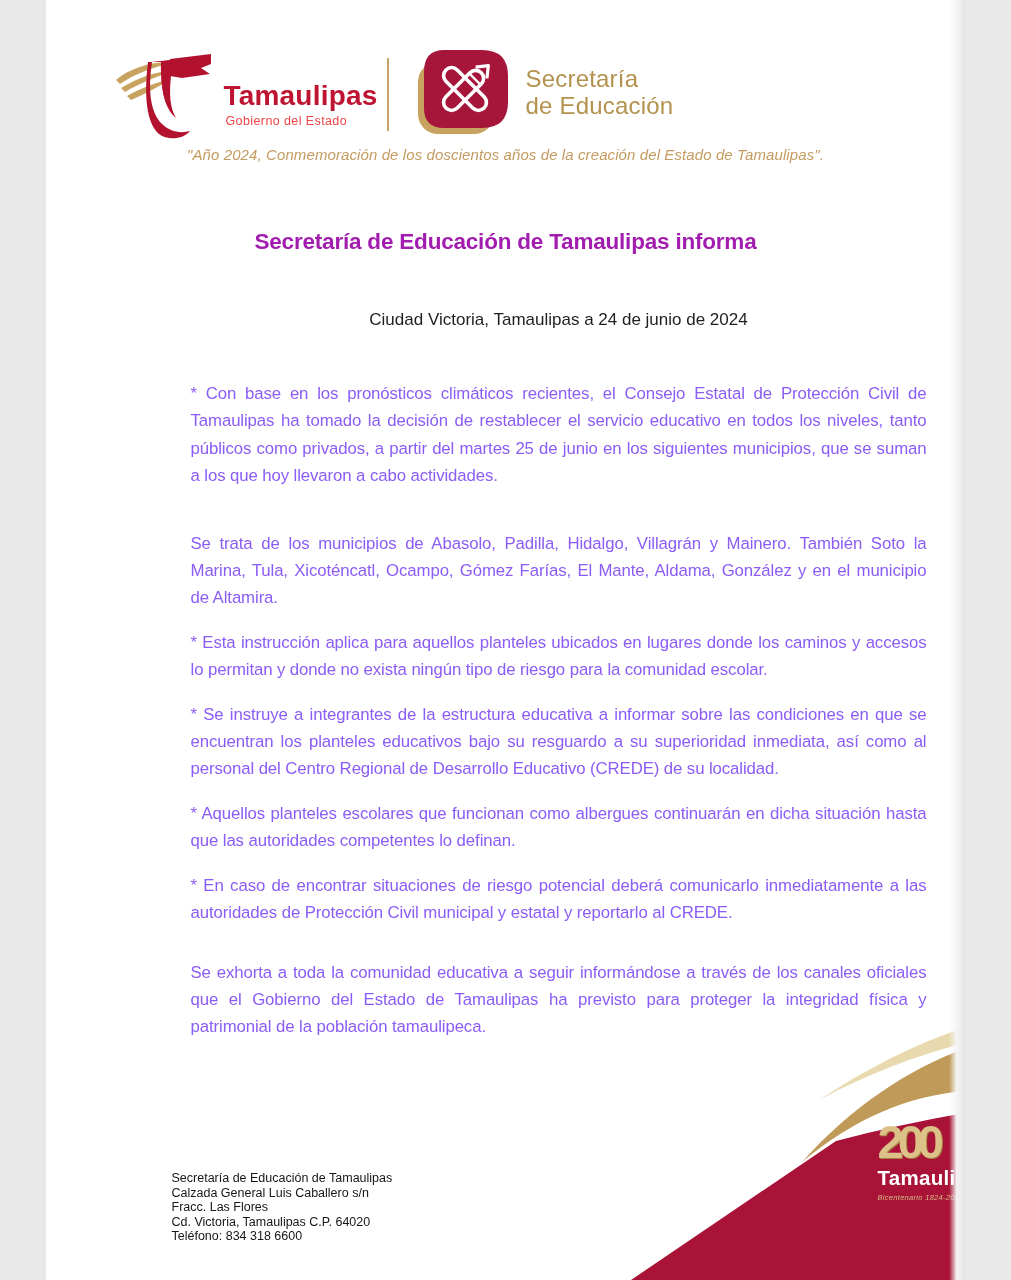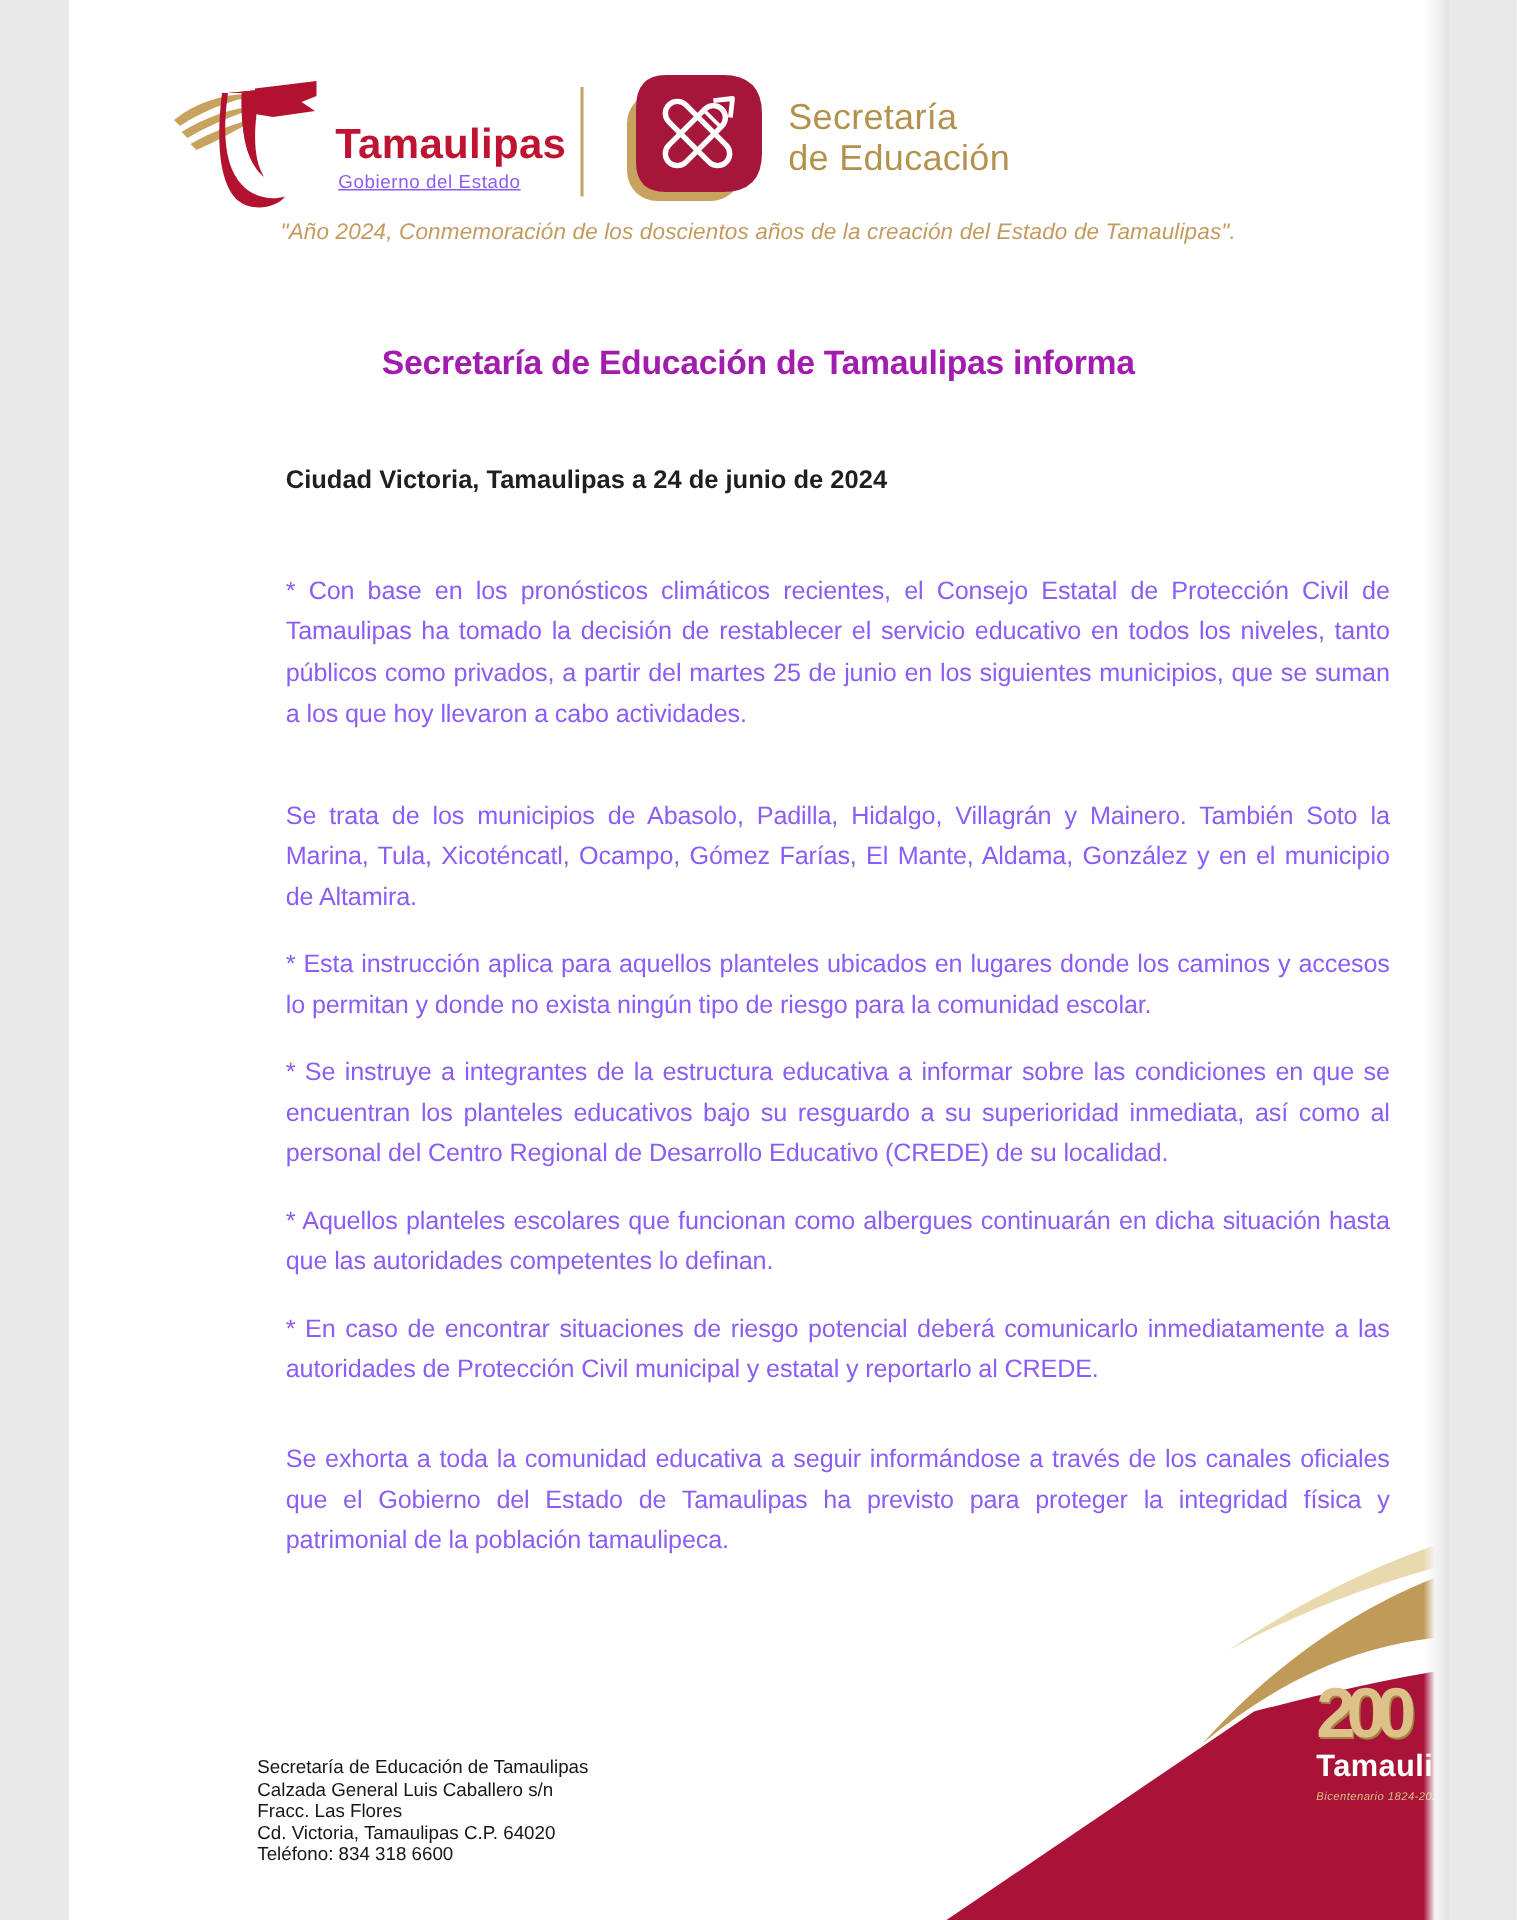--- a/index.html
+++ b/index.html
@@ -8,39 +8,39 @@
   .page {
     position:relative; width:920px; height:1280px;
     background:#ffffff; overflow:hidden; margin:0 auto;
   }
 
   
   .logo-tam { position:absolute; left:68px; top:54px; display:flex; align-items:flex-start; }
   .logo-tam svg { display:block; }
   .logo-tam-text { margin-left:10px; margin-top:26px; }
   .tam-name { font-size:28px; font-weight:bold; color:#BE1432; letter-spacing:0.2px; }
-  .tam-sub  { font-size:12.5px; color:#8b5cf6; margin-top:2px; margin-left:2px; letter-spacing:0.4px;text-decoration:underline; }
+  .tam-sub  { font-size:12.5px; color:#ef4444; margin-top:2px; margin-left:2px; letter-spacing:0.4px; }
 
   .hdr-divider { position:absolute; left:341px; top:58px; width:2px; height:73px; background:#C5A266; }
 
   .logo-se { position:absolute; left:372px; top:50px; display:flex; align-items:center; }
   .se-text { margin-left:16px; color:#B3924E; font-size:24px; line-height:1.12; letter-spacing:0.2px; }
 
   
   .quote {
     position:absolute; top:146px; left:0; width:100%;
     text-align:center; color:#C49B5F; font-style:italic; font-size:15px; letter-spacing:0.1px;
   }
   .title {
     position:absolute; top:229px; left:0; width:100%;
     text-align:center; font-size:22.5px; font-weight:bold; color:#a21caf; letter-spacing:-0.2px;
   }
   .dateline {
     position:absolute; top:310px; left:145px; width:736px;
-    text-align:left; font-size:17px; color:#1f1f1f;font-weight:bold;
+    text-align:center; font-size:17px; color:#1f1f1f;
   }
 
   
   .body-text {
     position:absolute; top:380px; left:145px; width:736px;
     font-size:16.8px; line-height:27.4px; color:#8b5cf6;
     text-align:justify; letter-spacing:-0.1px;
   }
   .body-text p { margin-bottom:17px; }
   .p-gap-lg { margin-bottom:40px !important; }

